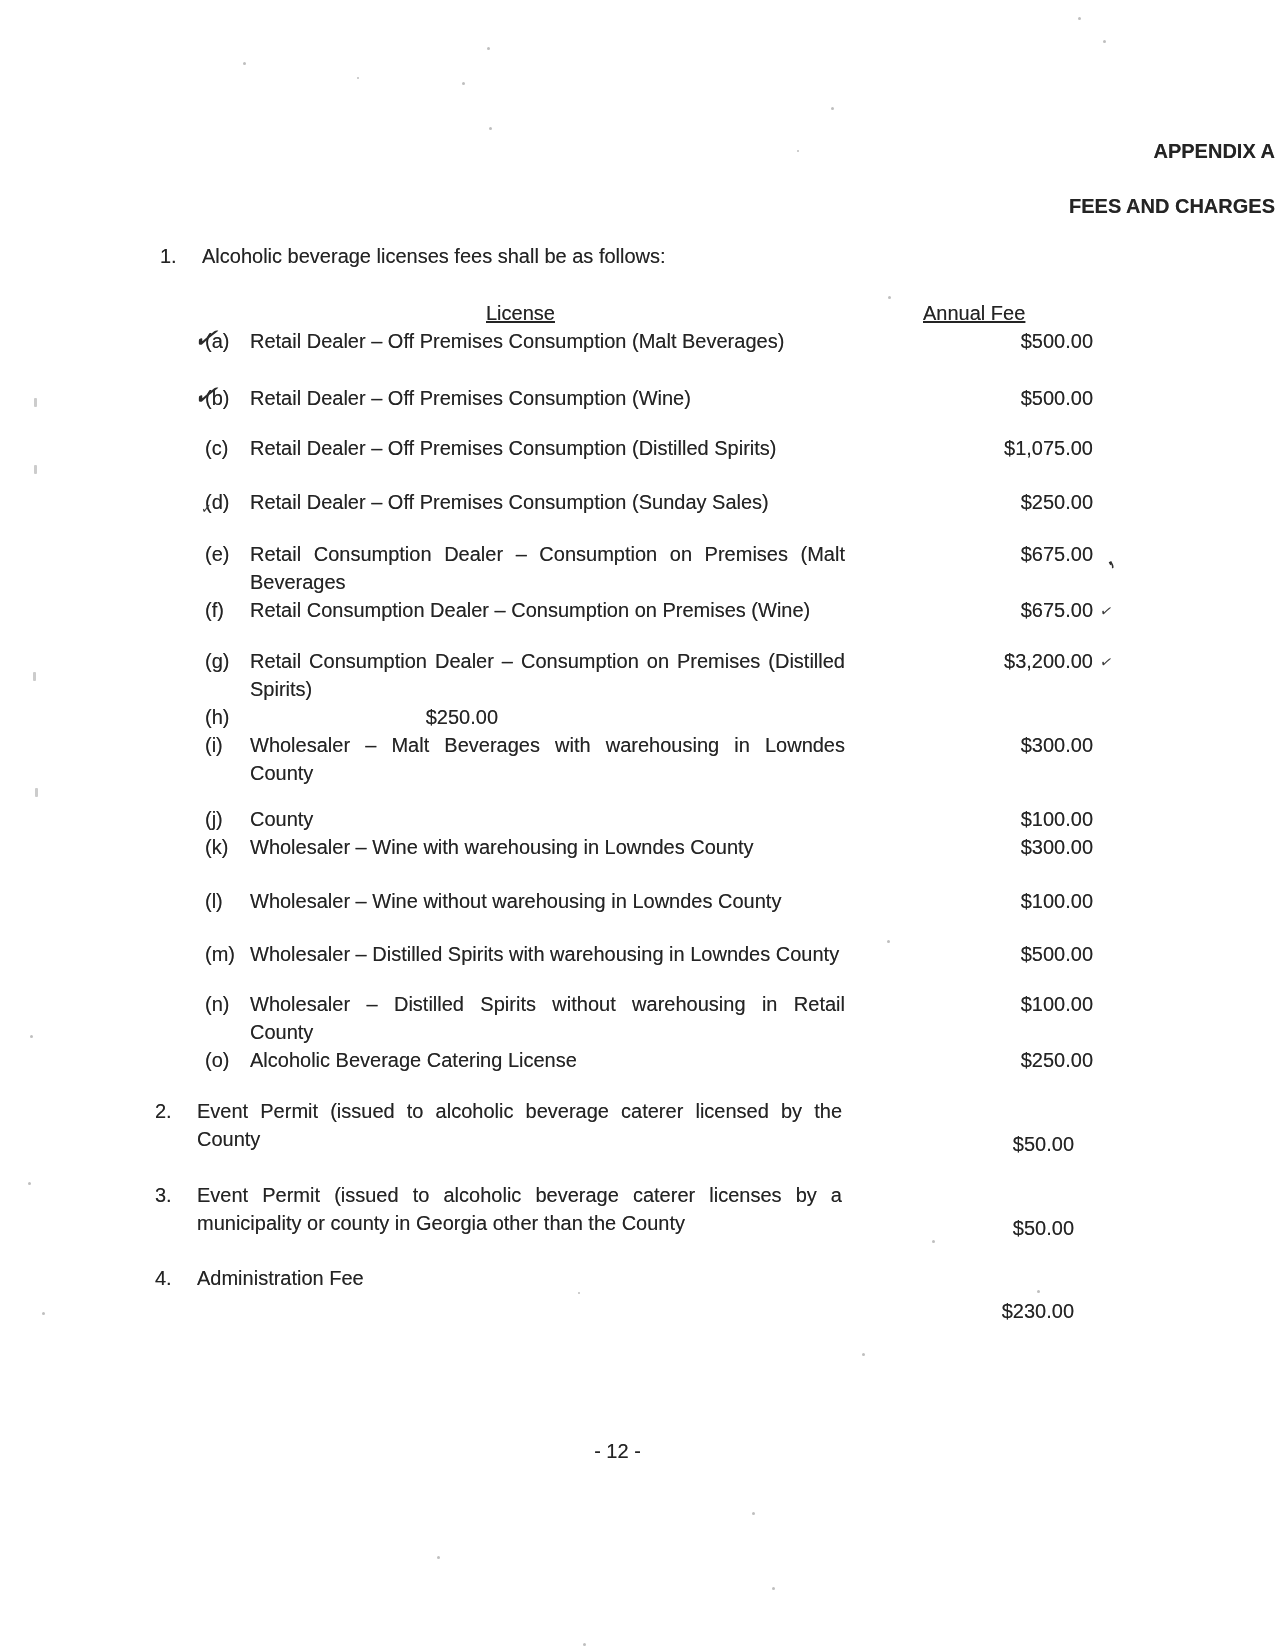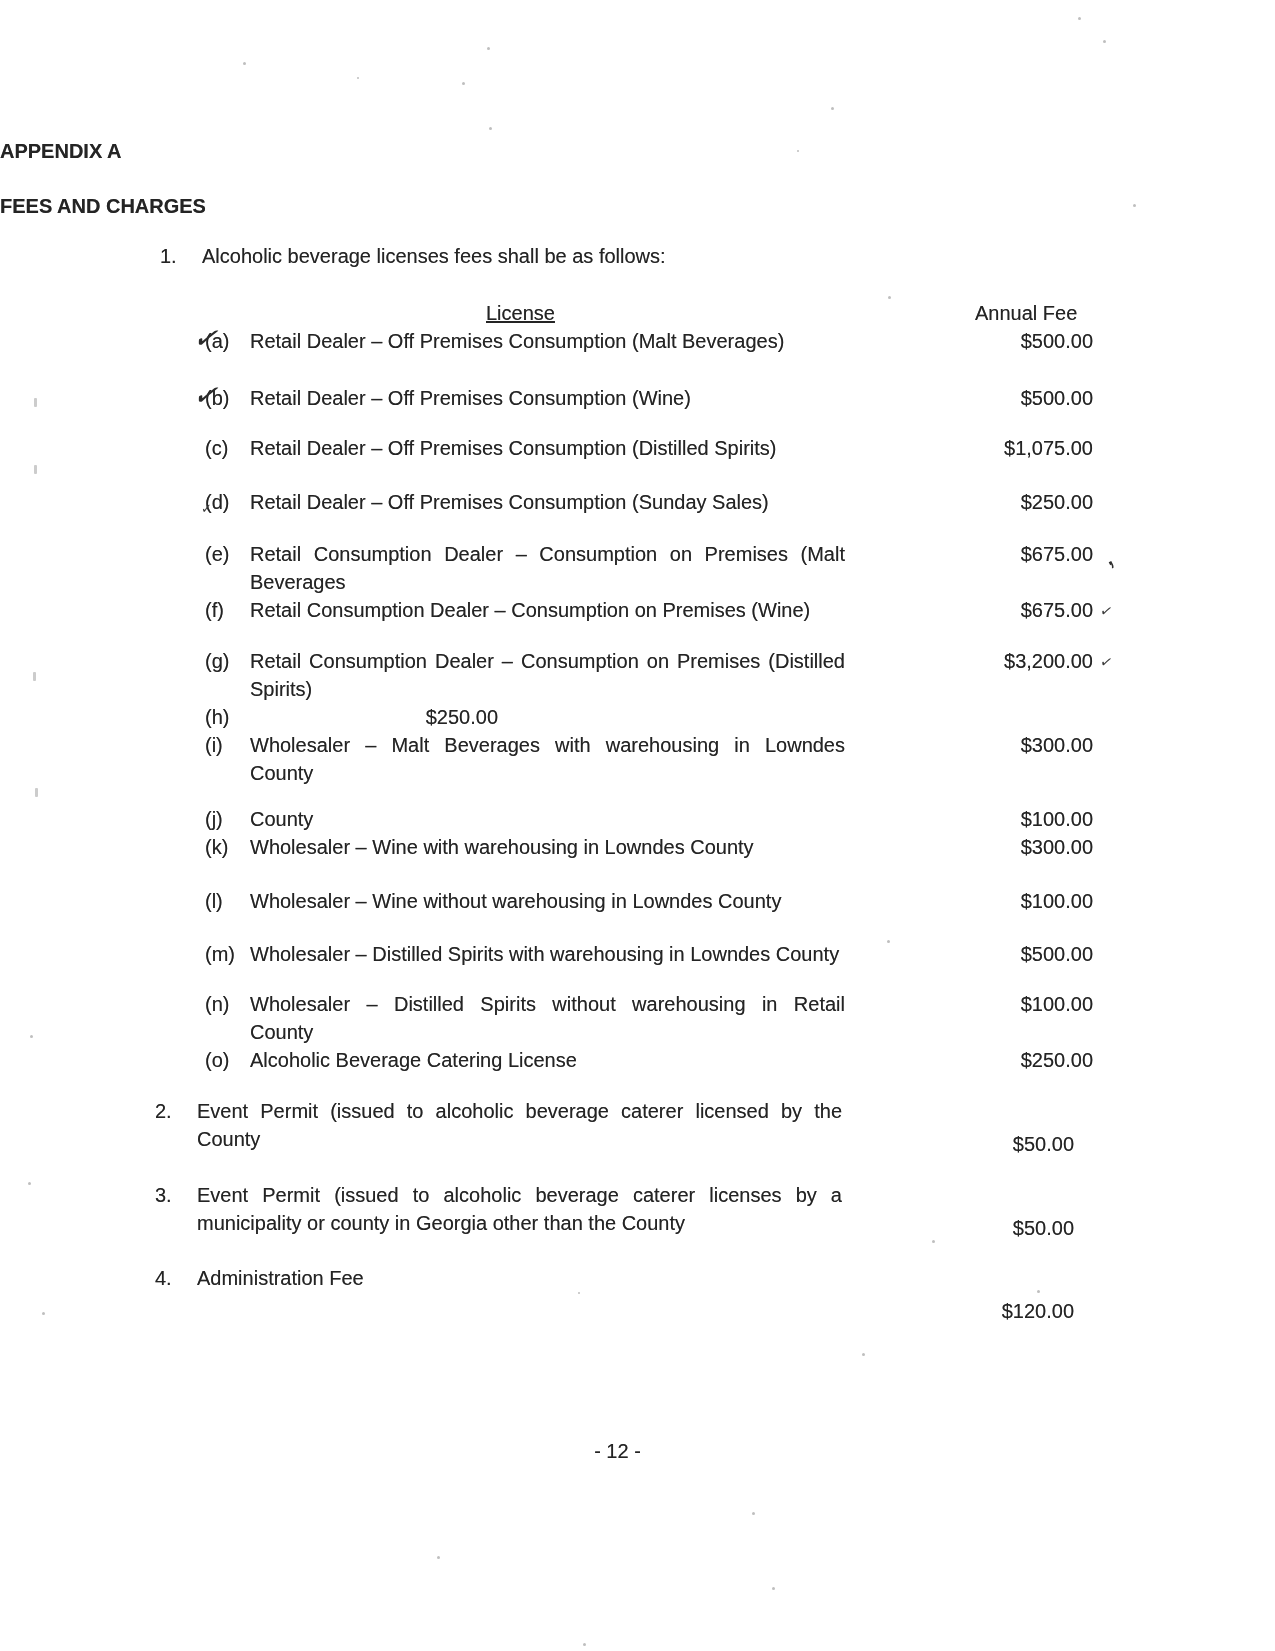--- a/index.html
+++ b/index.html
@@ -8,30 +8,30 @@
     width:1275px; height:1651px;
     font-family:"Liberation Sans", sans-serif;
     font-size:20px; line-height:28px;
     color:#242424;
     position:relative;
     overflow:hidden;
     text-shadow:0 0 0.5px rgba(45,45,45,.55);
   }
   .content { padding-top:137px; }
 
-  .title, .subtitle { text-align:left; font-weight:bold; }
+  .title, .subtitle { text-align:right; font-weight:bold; }
   .title { margin-bottom:27px; }
   .subtitle { margin-bottom:22px; }
 
   .item1 { display:flex; padding-left:160px; margin-bottom:29px; }
   .item1 .num { width:42px; flex:none; }
 
   .colheads { position:relative; height:28px; }
   .colheads .h1 { position:absolute; left:486px; text-decoration:underline; }
-  .colheads .h2 { position:absolute; left:975px; }
+  .colheads .h2 { position:absolute; left:923px; text-decoration:underline; }
 
   .lrow { display:flex; align-items:flex-start; padding-left:160px; }
   .pre { width:45px; flex:none; text-align:right; position:relative; }
   .pre.mark-big { font-size:30px; line-height:28px; font-style:italic; transform:translate(13px,-4px) rotate(6deg); color:#2b2b2b; text-shadow:none; }
   .pre.mark-small { font-size:13px; line-height:28px; transform:translate(7px,7px); color:#3a3a3a; text-shadow:none; }
   .ltr { width:45px; flex:none; }
   .txt { width:595px; flex:none; }
   .l1, .l2 { display:block; }
   .j1 .l1 { text-align-last:justify; }
   .fee { width:248px; flex:none; text-align:right; }
@@ -244,21 +244,21 @@
       </span>
     <span class="fee2">$50.00</span>
   </div>
 
   <div class="nrow" style="margin-bottom:0">
     <span class="num">4.</span>
     <span class="txt2">
         <span class="l1">Administration Fee</span>
         <span class="l2"></span>
       </span>
-    <span class="fee2">$120.00</span>
+    <span class="fee2">$230.00</span>
   </div>
 
 </div>
 
 <div class="pagenum">- 12 -</div>
 
 <div class="speck" style="left:243px;top:62px;width:3px;height:3px"></div>
 <div class="speck" style="left:357px;top:77px;width:2px;height:2px"></div>
 <div class="speck" style="left:462px;top:82px;width:3px;height:3px"></div>
 <div class="speck" style="left:487px;top:47px;width:3px;height:3px"></div>

